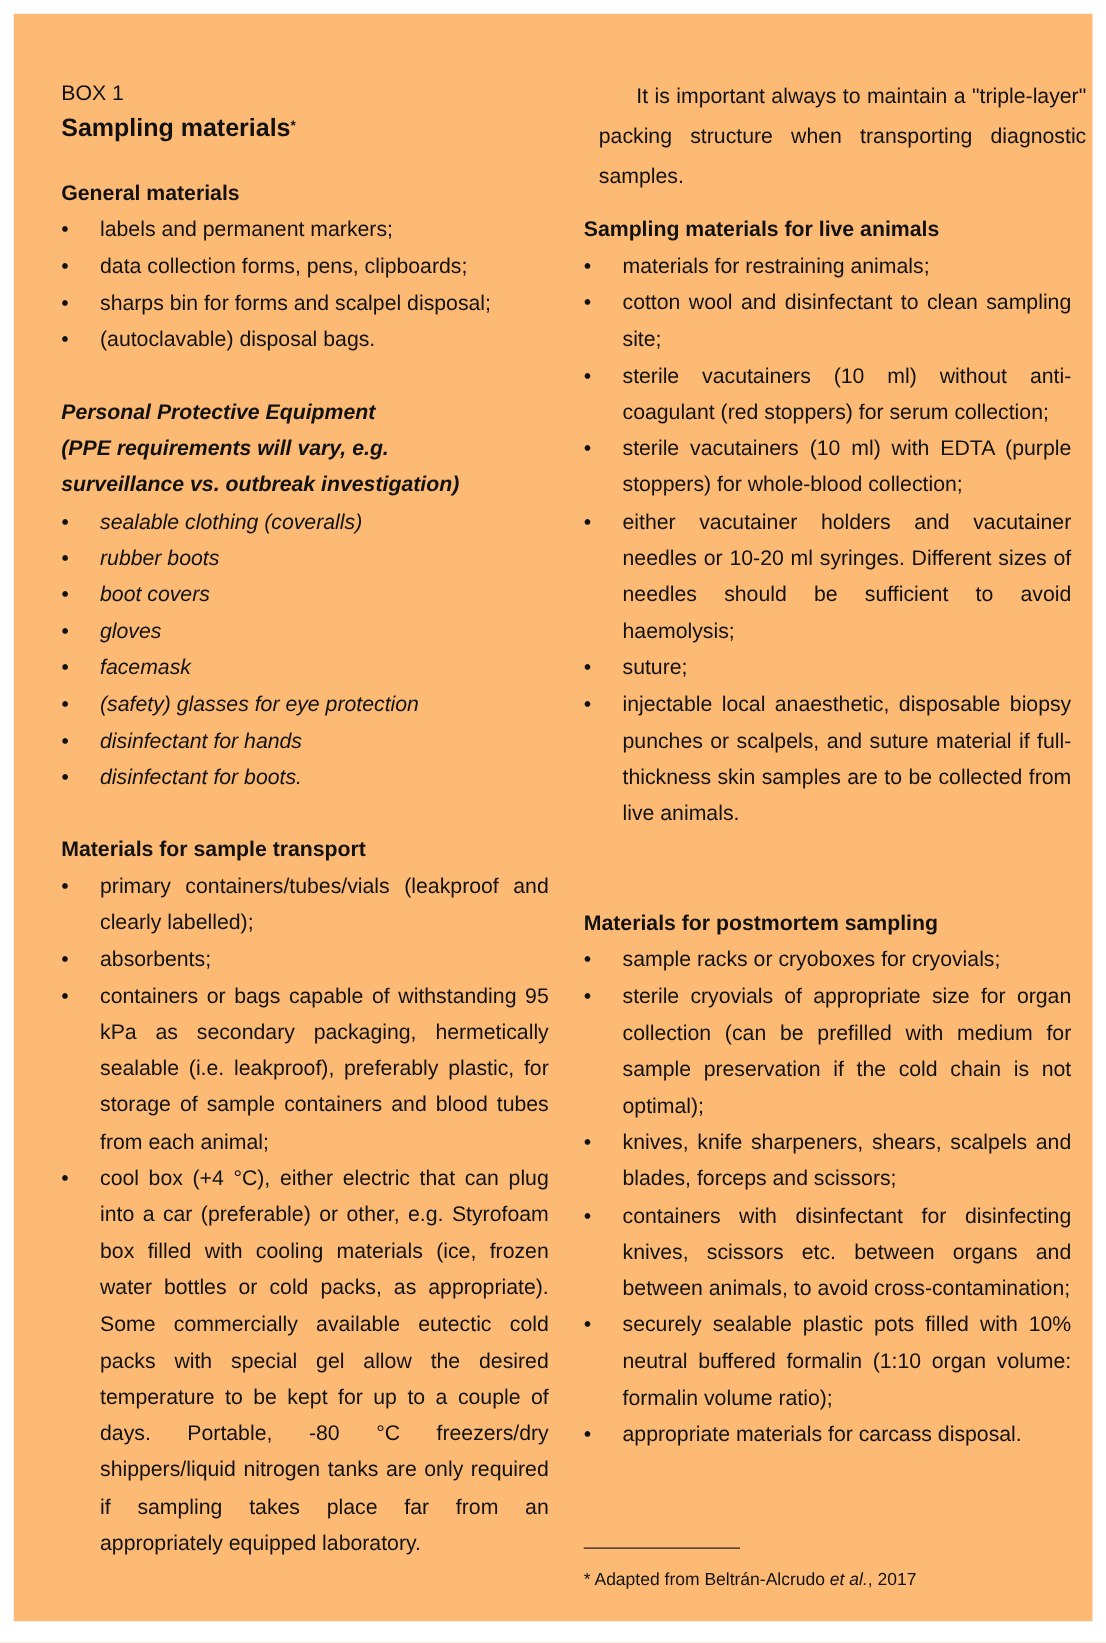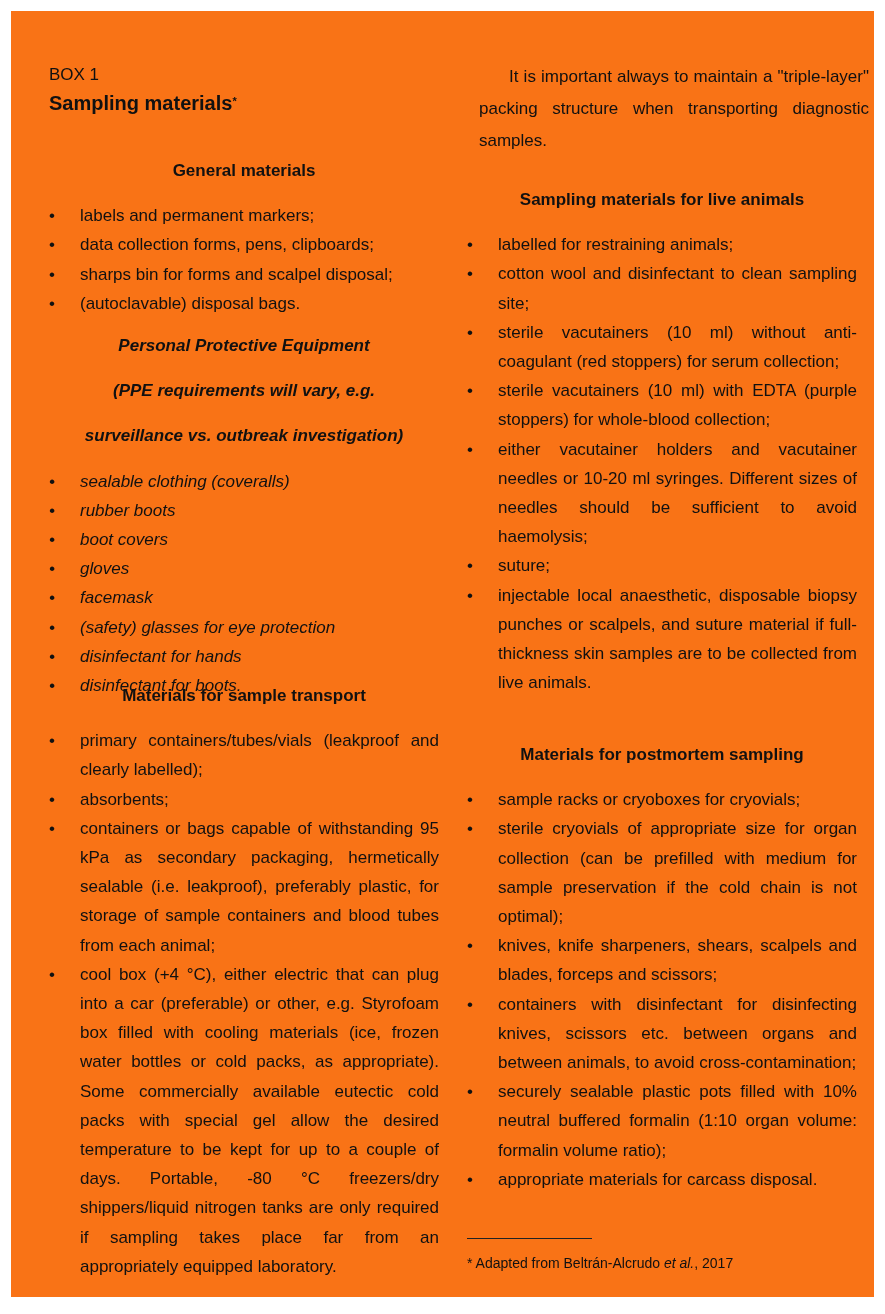--- a/index.html
+++ b/index.html
@@ -14,21 +14,21 @@
       overflow: hidden;
       font-family: "Liberation Sans", "DejaVu Sans", sans-serif;
       color: #111111;
     }
     .box {
       position: absolute;
       left: 11px;
       top: 11px;
       width: 863px;
       height: 1286px;
-      background: #f97316;
+      background: #fdba74;
     }
     .col {
       position: absolute;
       top: 0;
     }
     .col-left {
       left: 38px;
       width: 390px;
     }
     .col-right {
@@ -61,22 +61,21 @@
     }
     .section {
       position: absolute;
       left: 0;
       width: 390px;
     }
     .section-heading {
       font-weight: bold;
       font-size: 17px;
       line-height: 29.2px;
-      margin: 16px;
-      text-align: center;
+      margin: 0;
     }
     ul.bullets {
       list-style: none;
       margin: 0;
       padding: 0;
     }
     ul.bullets li {
       position: relative;
       padding-left: 31px;
       font-size: 17px;
@@ -167,21 +166,21 @@
         </ul>
     </div>
   </div>
 
   <div class="col col-right">
     <p class="intro" style="margin:0;">It is important always to maintain a "triple-layer" packing structure when transporting diagnostic samples.</p>
 
     <div class="section" style="top:158px;">
       <p class="section-heading">Sampling materials for live animals</p>
       <ul class="bullets">
-          <li><span class="dot">•</span><span>labelled for restraining animals;</span></li>
+          <li><span class="dot">•</span><span>materials for restraining animals;</span></li>
           <li><span class="dot">•</span><span>cotton wool and disinfectant to clean sampling site;</span></li>
           <li><span class="dot">•</span><span>sterile vacutainers (10 ml) without anti­coagulant (red stoppers) for serum col­lection;</span></li>
           <li><span class="dot">•</span><span>sterile vacutainers (10 ml) with EDTA (pur­ple stoppers) for whole-blood collection;</span></li>
           <li><span class="dot">•</span><span>either vacutainer holders and vacutainer needles or 10-20 ml syringes. Different sizes of needles should be sufficient to avoid haemolysis;</span></li>
           <li><span class="dot">•</span><span>suture;</span></li>
           <li><span class="dot">•</span><span>injectable local anaesthetic, disposable biopsy punches or scalpels, and suture material if full-thickness skin samples are to be collected from live animals.</span></li>
         </ul>
     </div>
 
     <div class="section" style="top:713px;">

